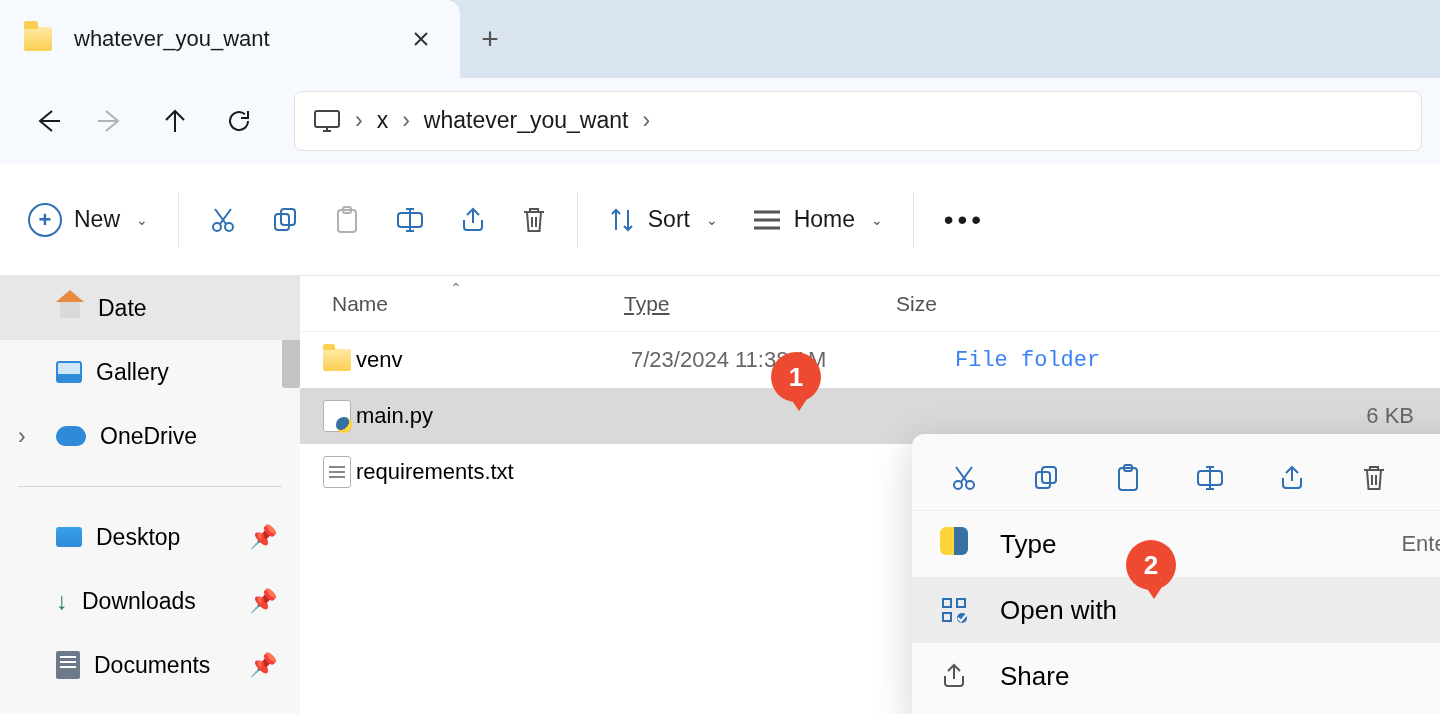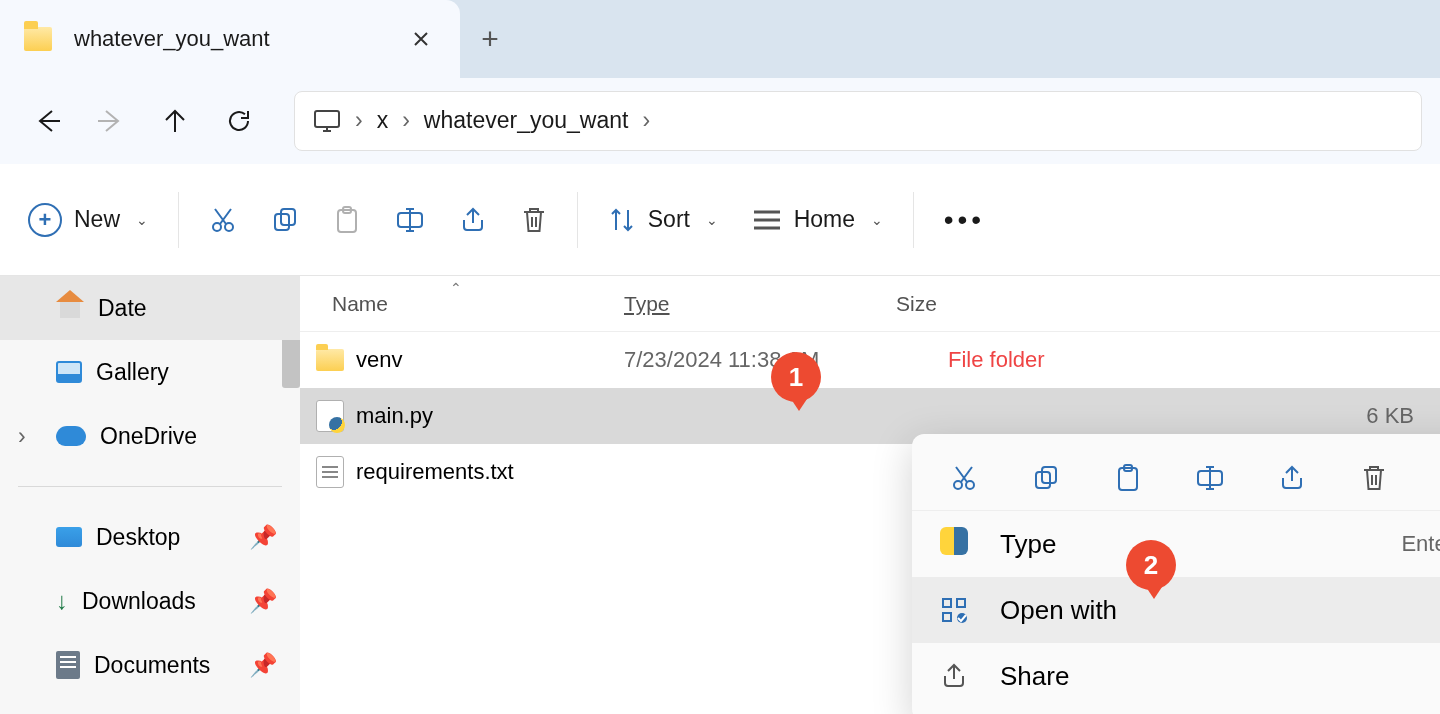--- a/index.html
+++ b/index.html
@@ -47,23 +47,23 @@
 .content{flex:1;position:relative;}
 .cols{display:flex;height:56px;align-items:center;border-bottom:1px solid #eee;padding-left:32px;color:#525252;font-size:21px;}
 .col-name{width:292px;position:relative;}
 .col-date{width:324px;}
 .col-type{width:272px;text-decoration:underline;}
 .col-size{flex:1;}
 .sort-caret{position:absolute;left:118px;top:-12px;color:#7a7a7a;font-size:14px;}
 
 .row{display:flex;align-items:center;height:56px;padding-left:16px;font-size:22px;}
 .row.selected{background:#d9d9d9;}
-.row .cell-name{width:308px;display:flex;align-items:center;gap:12px;}
+.row .cell-name{width:308px;display:flex;align-items:center;gap:5px;margin-left:7px;}
 .row .cell-date{width:324px;color:#666;}
-.row .cell-type{width:272px;color:#ef4444;}
+.row .cell-type{width:272px;color:#3b82f6;font-family:Liberation Mono, monospace;}
 .row .cell-size{flex:1;text-align:right;padding-right:26px;color:#666;}
 
 .folder-mini{width:28px;height:22px;background:linear-gradient(#ffe9a6,#fccf52);border-radius:2px;position:relative;}
 .folder-mini::before{content:"";position:absolute;left:0;top:-5px;width:12px;height:6px;background:#fccf52;border-radius:2px 2px 0 0;}
 .pyfile{width:28px;height:32px;border:1.5px solid #b0b0b0;border-radius:3px;background:#fff;position:relative;}
 .pyfile::after{content:"";position:absolute;right:-2px;bottom:-2px;width:16px;height:16px;border-radius:50%;background:radial-gradient(circle at 30% 30%,#3671a3 50%,#ffd43b 50%);}
 .txtfile{width:28px;height:32px;border:1.5px solid #b0b0b0;border-radius:3px;background:#fff;display:flex;flex-direction:column;justify-content:center;gap:3px;padding:0 5px;}
 .txtfile span{height:2px;background:#888;}
 
 

